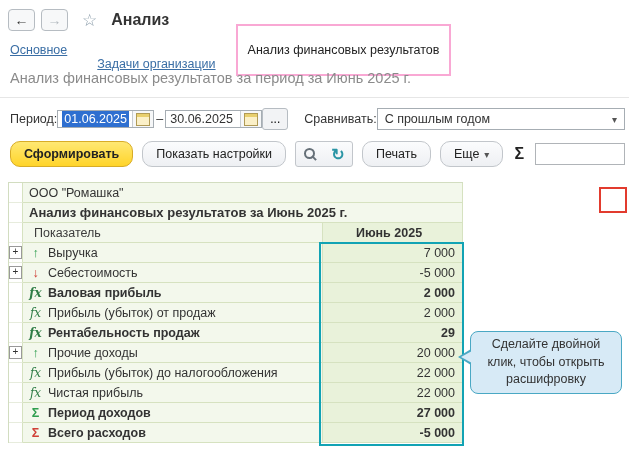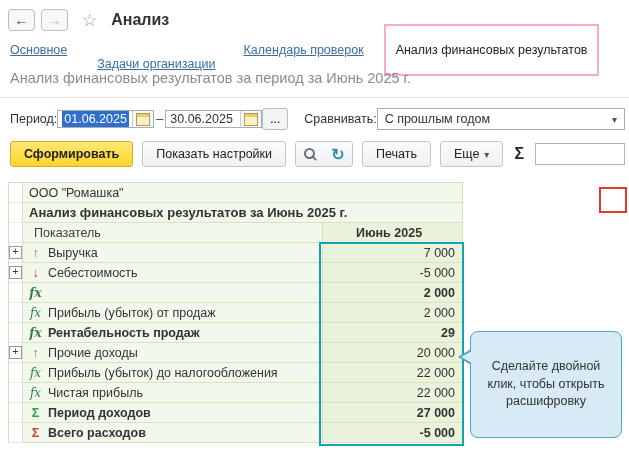--- a/index.html
+++ b/index.html
@@ -37,21 +37,21 @@
   .dash{color:#333;padding:0 2px;}
   .ellipsis-btn{width:26px;height:22px;border:1px solid #b6bcc2;border-radius:3px;background:#f2f3f5;
                 font-size:12px;line-height:18px;cursor:pointer;padding:0;}
   .cmp-label{margin-left:16px;}
   .combo{flex:1;display:flex;align-items:center;justify-content:space-between;border:1px solid #a6adb3;
          height:22px;background:#fff;padding:0 7px;box-sizing:border-box;cursor:pointer;}
   .caret{color:#555;font-size:10px;}
 
   
   .toolbar{position:absolute;top:140px;left:10px;width:615px;height:28px;display:flex;align-items:center;gap:9px;}
-  .btn{height:26px;border:1px solid #c2c6cb;border-radius:3px;background:linear-gradient(#fbfcfd,#eef0f3);
+  .btn{height:26px;border:1px solid #c2c6cb;border-radius:10px;background:linear-gradient(#fbfcfd,#eef0f3);
        font-size:12.5px;padding:0 13px;color:#222;cursor:pointer;white-space:nowrap;
        font-family:"Liberation Sans","DejaVu Sans",sans-serif;}
   .btn-generate{background:linear-gradient(#ffe873,#ffd42a);border-color:#d8ac27;font-weight:700;}
   .icon-group{display:flex;border:1px solid #c2c6cb;border-radius:3px;height:26px;overflow:hidden;
               background:linear-gradient(#fbfcfd,#eef0f3);box-sizing:border-box;}
   .icon-btn{width:31px;border:0;background:transparent;display:flex;align-items:center;justify-content:center;cursor:pointer;}
   .mag{position:relative;width:14px;height:14px;}
   .mag::before{content:"";position:absolute;width:7px;height:7px;border:2px solid #667078;border-radius:50%;left:1px;top:1px;}
   .mag::after{content:"";position:absolute;width:6px;height:2px;background:#667078;transform:rotate(45deg);left:8px;top:10px;}
   .refresh{color:#2a95a5;font-size:16px;font-weight:700;}
@@ -82,21 +82,21 @@
   .sr{color:#d04038;font-weight:700;}
   .expand{width:11px;height:11px;border:1px solid #999;background:#fff;font-size:10px;line-height:9px;
           text-align:center;color:#333;cursor:pointer;display:block;}
 
   
   .value-box{position:absolute;left:319px;top:242px;width:145px;height:204px;border:2px solid #12a3b4;
              pointer-events:none;box-sizing:border-box;}
   .red-box{position:absolute;left:599px;top:187px;width:28px;height:26px;border:2px solid #e23b2e;
            box-sizing:border-box;}
   .callout{position:absolute;left:470px;top:331px;width:152px;background:#d7eaf6;border:1.5px solid #4aa8c4;
-           border-radius:8px;padding:26px 14px;box-sizing:border-box;text-align:center;font-size:12.5px;
+           border-radius:8px;padding:4px 14px;box-sizing:border-box;text-align:center;font-size:12.5px;
            line-height:1.4;color:#333;}
   .callout::before{content:"";position:absolute;left:-13px;top:17px;border-top:8px solid transparent;
                    border-bottom:8px solid transparent;border-right:13px solid #4aa8c4;}
   .callout::after{content:"";position:absolute;left:-10px;top:19px;border-top:6px solid transparent;
                   border-bottom:6px solid transparent;border-right:11px solid #d7eaf6;}
 </style>
 </head>
 <body>
 
 <div class="page">
@@ -104,21 +104,20 @@
   <div class="top-bar">
     <button class="nav-btn">←</button>
     <button class="nav-btn fwd">→</button>
     <span class="star">☆</span>
     <span class="page-title">Анализ</span>
   </div>
 
   <div class="nav-row">
     <a>Основное</a>
     <a class="g1">Задачи организации</a>
-    <a class="g2">Календарь проверок</a>
     <span class="active-tab g3">Анализ финансовых результатов</span>
   </div>
 
   <div class="subtitle">Анализ финансовых результатов за период за Июнь 2025 г.</div>
   <div class="sep"></div>
 
   <div class="period-row">
     <span class="fld-label">Период:</span>
     <div class="date-field">
       <span class="date-text">
@@ -197,20 +196,21 @@
           <span class="ricon down">↓</span>
           <span>Себестоимость</span>
         </div>
       <div class="cell val">-5 000</div>
     </div>
 
     <div class="trow">
       <div class="cell m"></div>
       <div class="cell lab b">
           <span class="ricon fx">fx</span>
+          <span>Валовая прибыль</span>
         </div>
       <div class="cell val b">2 000</div>
     </div>
 
     <div class="trow">
       <div class="cell m"></div>
       <div class="cell lab">
           <span class="ricon fx">fx</span>
           <span>Прибыль (убыток) от продаж</span>
         </div>

